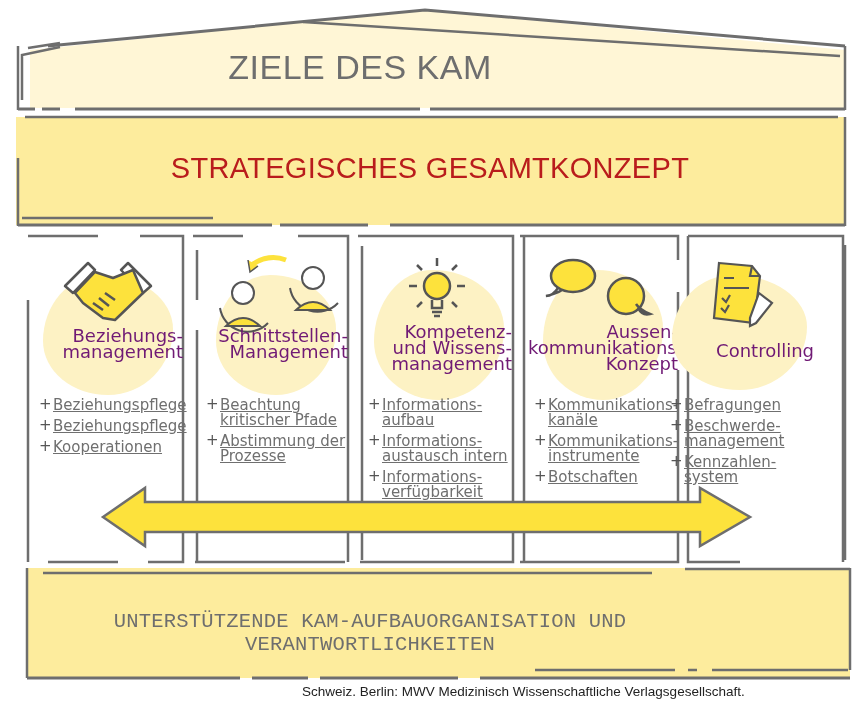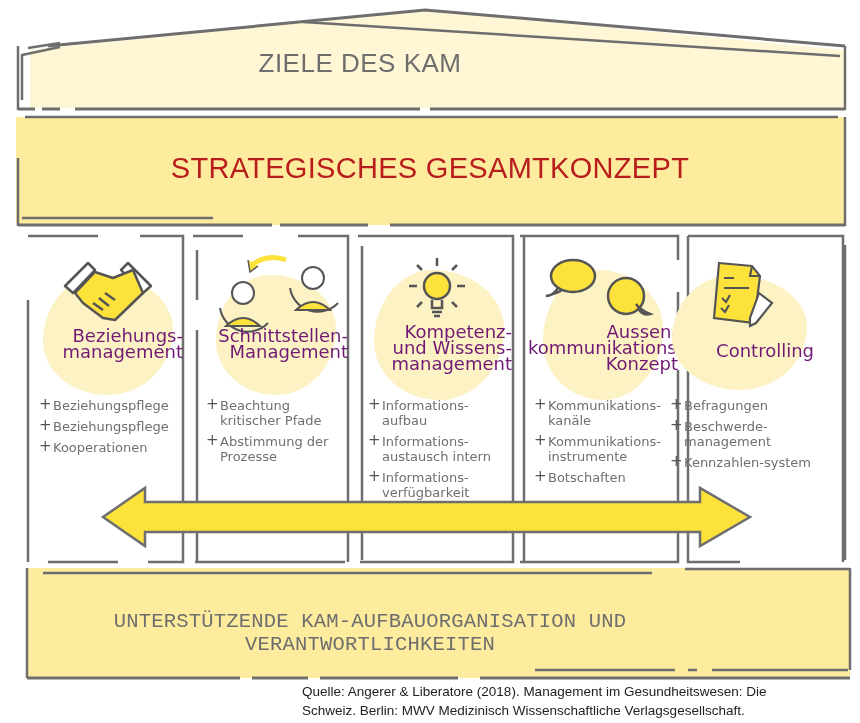--- a/index.html
+++ b/index.html
@@ -1,25 +1,25 @@
 <!DOCTYPE html>
 <html><head>
 <meta charset="utf-8">
 <style>
   html, body { margin:0; padding:0; background:#ffffff; }
   body { width:860px; height:723px; position:relative; overflow:hidden; font-family:"DejaVu Sans", sans-serif; color:#6b6b6b; }
   svg.frame { position:absolute; left:0; top:0; }
-  .roof-title { position:absolute; left:0; width:720px; top:48px; text-align:center; font-size:26px; letter-spacing:0.5px; color:#6e6e6e; font-family:"Liberation Sans", sans-serif; }
+  .roof-title { position:absolute; left:0; width:720px; top:48px; text-align:center; font-size:34px; letter-spacing:0.5px; color:#6e6e6e; font-family:"Liberation Sans", sans-serif; }
   .strat-title { position:absolute; left:0; width:860px; top:152px; text-align:center; font-size:29px; color:#b91c1c; font-family:"Liberation Sans", sans-serif; letter-spacing:0.3px; }
   .base-title { position:absolute; left:0; width:740px; top:610px; text-align:center; font-size:20.5px; color:#6e6e6e; font-family:Liberation Mono, monospace; letter-spacing:0.2px; }
   .pillar { position:absolute; top:240px; width:150px; height:320px; }
   .pillar .icon { position:absolute; left:0; top:8px; width:150px; height:90px; }
   .pillar .blob { position:absolute; border-radius:45% 55% 50% 50% / 55% 45% 55% 45%; background:#fdf2c4; }
   .pillar .ptitle { position:absolute; left:0; width:150px; text-align:right; font-size:18px; line-height:16px; color:#701a75; }
-  .pillar ul { list-style:none; margin:0; padding:0; position:absolute; font-size:13px; line-height:15px; color:#6f6f6f; }
+  .pillar ul { list-style:none; margin:0; padding:0; position:absolute; font-size:15px; line-height:15px; color:#6f6f6f;text-decoration:underline; }
   .pillar li { position:relative; padding-left:14px; margin-bottom:6px; }
   .pillar li::before { content:"+"; position:absolute; left:0; top:-1px; font-size:15px; color:#555; }
   .source { position:absolute; left:302px; top:682px; font-size:13.5px; line-height:19px; color:#222; font-family:"Liberation Sans", sans-serif; }
 </style>
 </head>
 <body>
 
 <svg class="frame" width="860" height="723" viewBox="0 0 860 723">
 
   <polygon points="30,50 425,10 845,50 845,108 30,108" fill="#fff6d6"></polygon>
@@ -165,15 +165,14 @@
   <ul style="left:6px; top:158px; width:144px;">
     <li>Befragungen</li>
     <li>Beschwerde-management</li>
     <li>Kennzahlen-system</li>
   </ul>
 </div>
 
 <div class="base-title">UNTERSTÜTZENDE KAM-AUFBAUORGANISATION UND VERANTWORTLICHKEITEN</div>
 
 <div class="source">
-  <div>Quelle: Angerer &amp; Liberatore (2018). Management im Gesundheitswesen: Die</div>
   <div>Schweiz. Berlin: MWV Medizinisch Wissenschaftliche Verlagsgesellschaft.</div>
 </div>
 
 </body></html>

